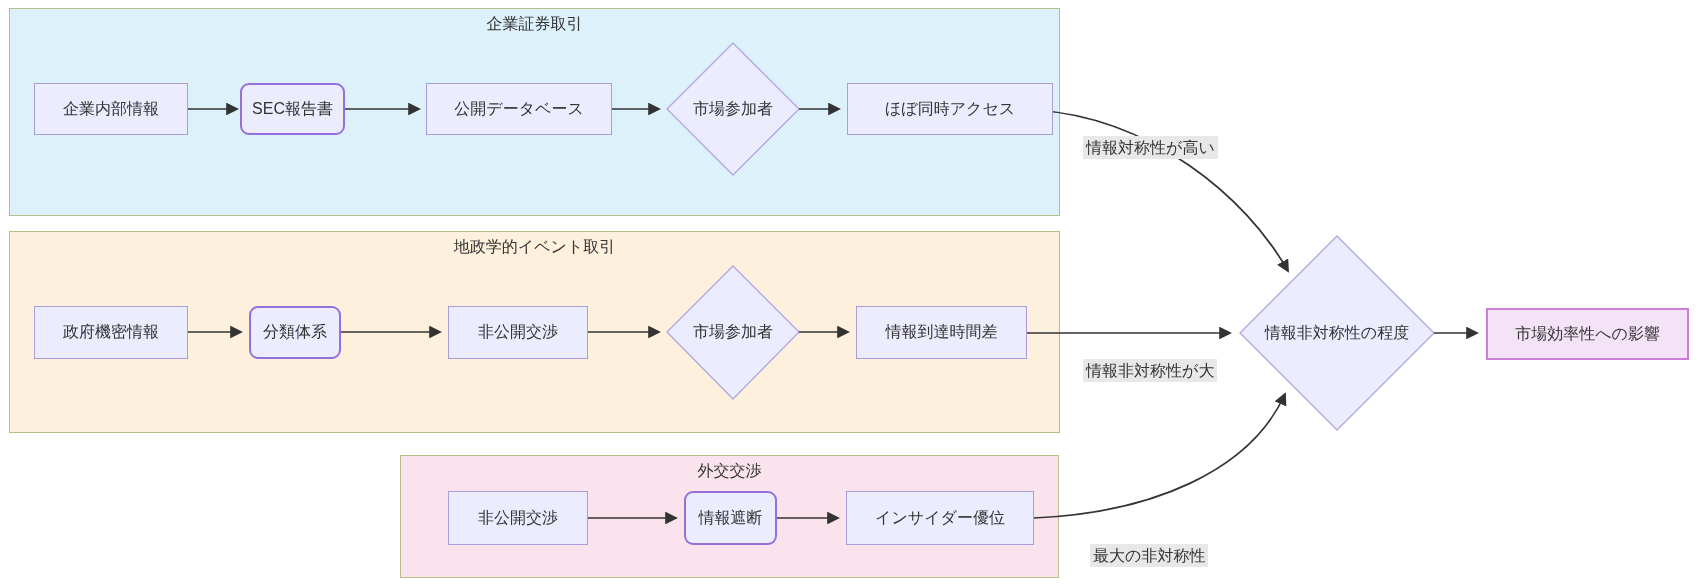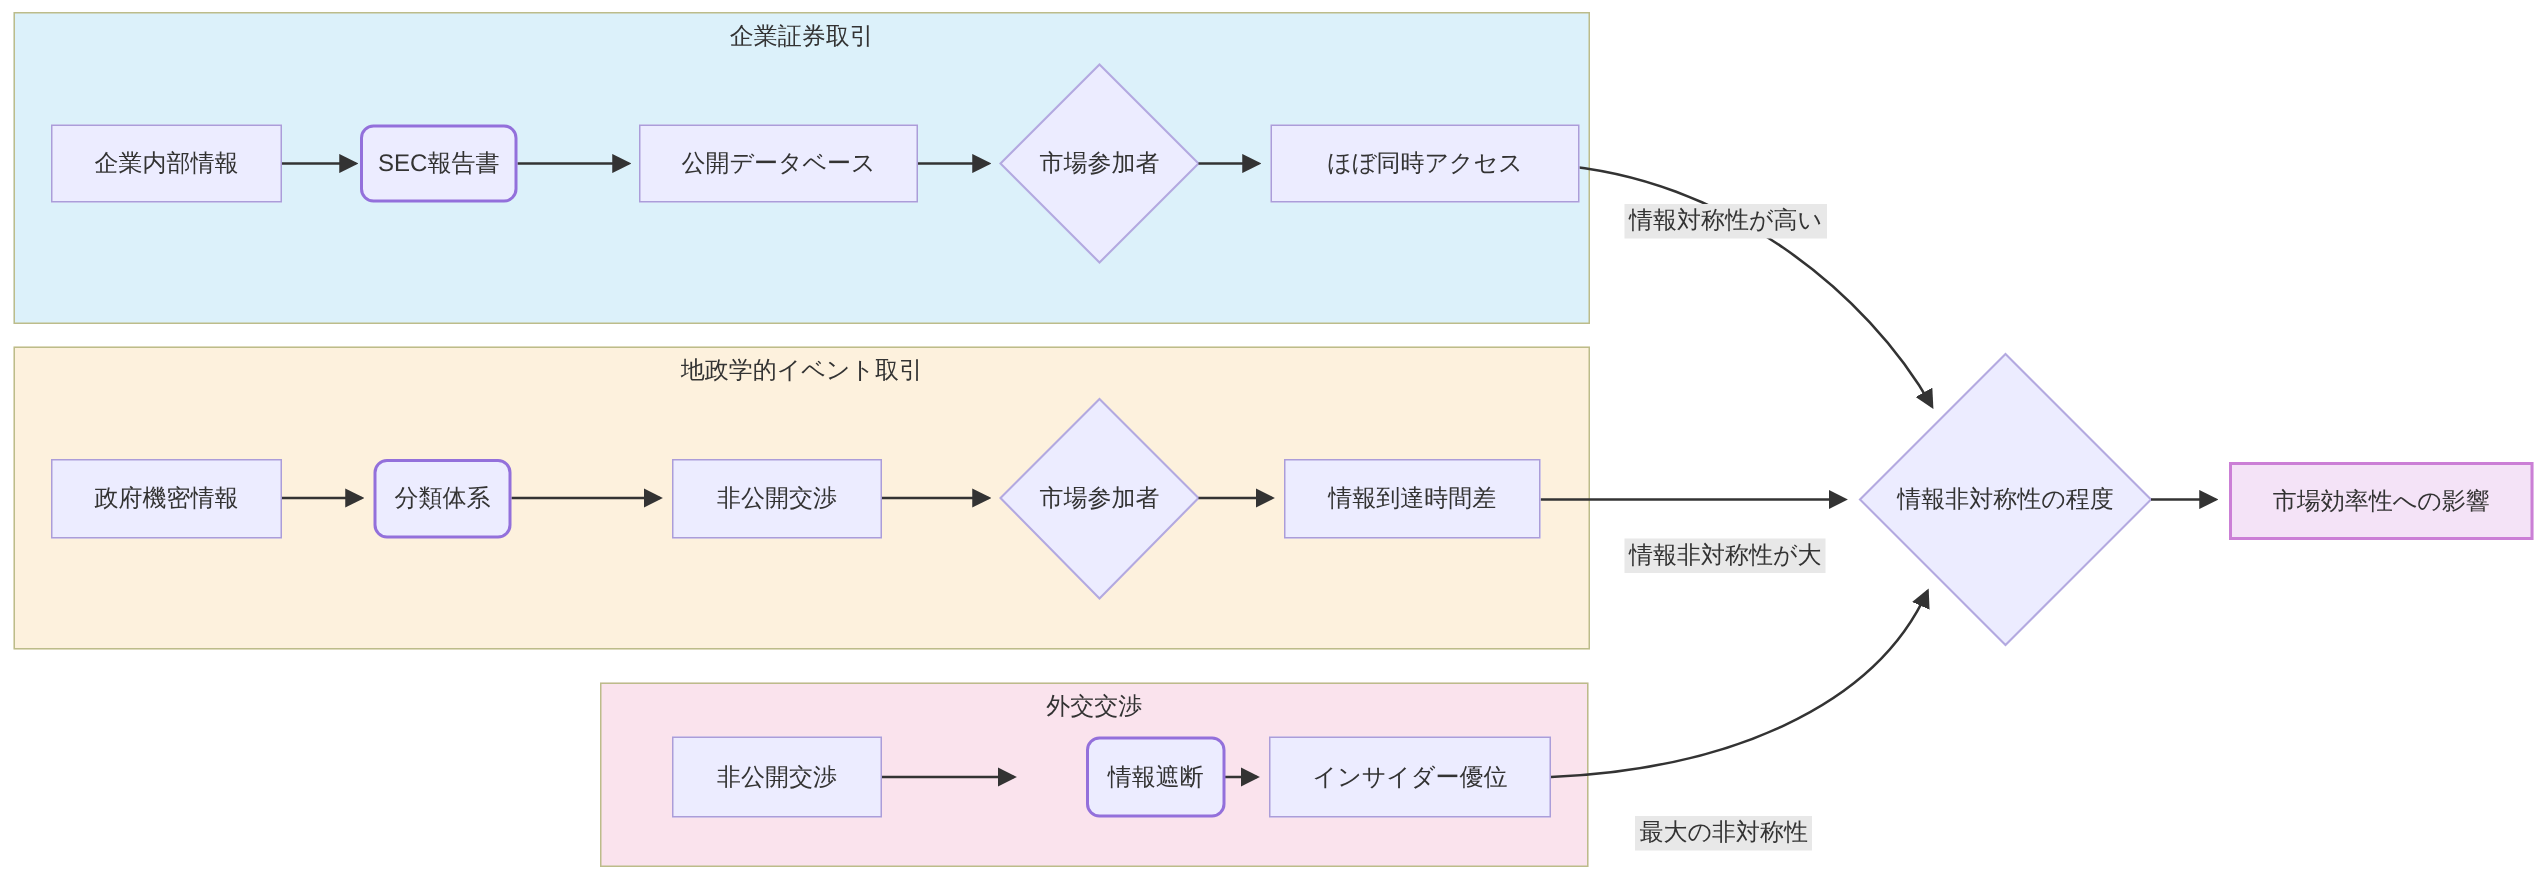--- a/index.html
+++ b/index.html
@@ -38,21 +38,21 @@
   .n-sec-report{left:240px; top:83px; width:105px; height:52px;}
   .n-public-db{left:426px; top:83px; width:186px; height:52px;}
   .n-mp1{left:667px; top:83px; width:132px; height:52px;}
   .n-simul{left:847px; top:83px; width:206px; height:52px;}
   .n-gov{left:34px; top:306px; width:154px; height:53px;}
   .n-class{left:249px; top:306px; width:92px; height:53px;text-align:center;}
   .n-limited{left:448px; top:306px; width:140px; height:53px;}
   .n-mp2{left:667px; top:306px; width:132px; height:53px;}
   .n-lag{left:856px; top:306px; width:171px; height:53px;}
   .n-private{left:448px; top:491px; width:140px; height:54px;}
-  .n-blackout{left:684px; top:491px; width:93px; height:54px;margin-left:40px;}
+  .n-blackout{left:684px; top:491px; width:93px; height:54px;}
   .n-insider{left:846px; top:491px; width:188px; height:54px;}
   .n-degree{left:1240px; top:308px; width:194px; height:50px;}
   .n-result{left:1486px; top:308px; width:203px; height:52px;}
   .edge-label{
     position:absolute; z-index:3; background:var(--label-bg); color:var(--text);
     font-size:16px; padding:2px 3px; white-space:nowrap; line-height:1.2;margin-top:39px;
   }
   .l1{left:1083px; top:97px;}
   .l2{left:1083px; top:320px;}
   .l3{left:1090px; top:505px;}

